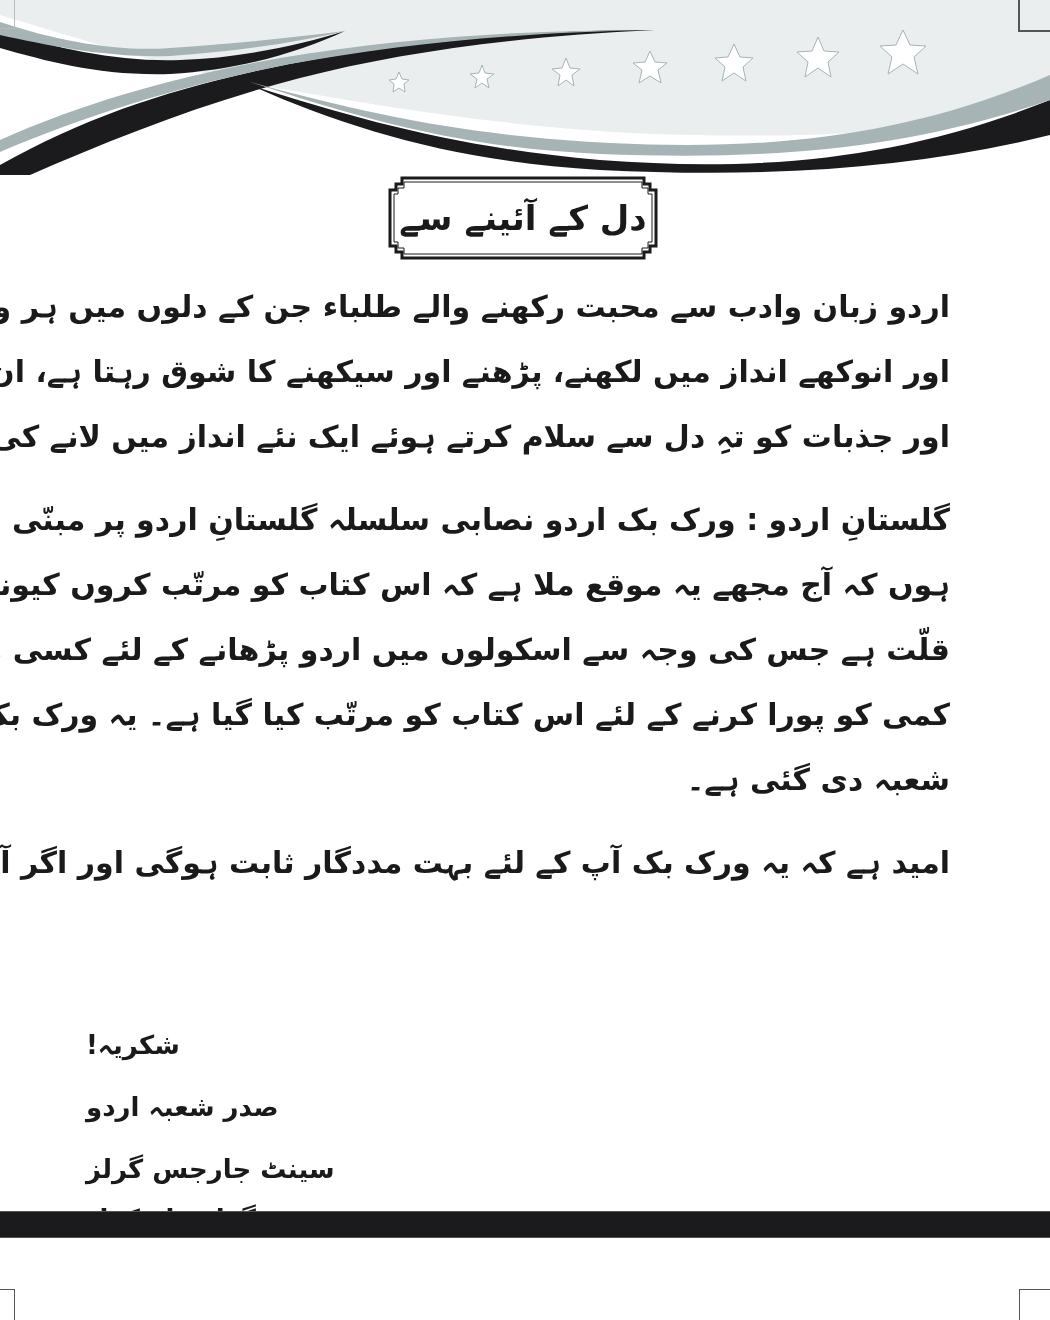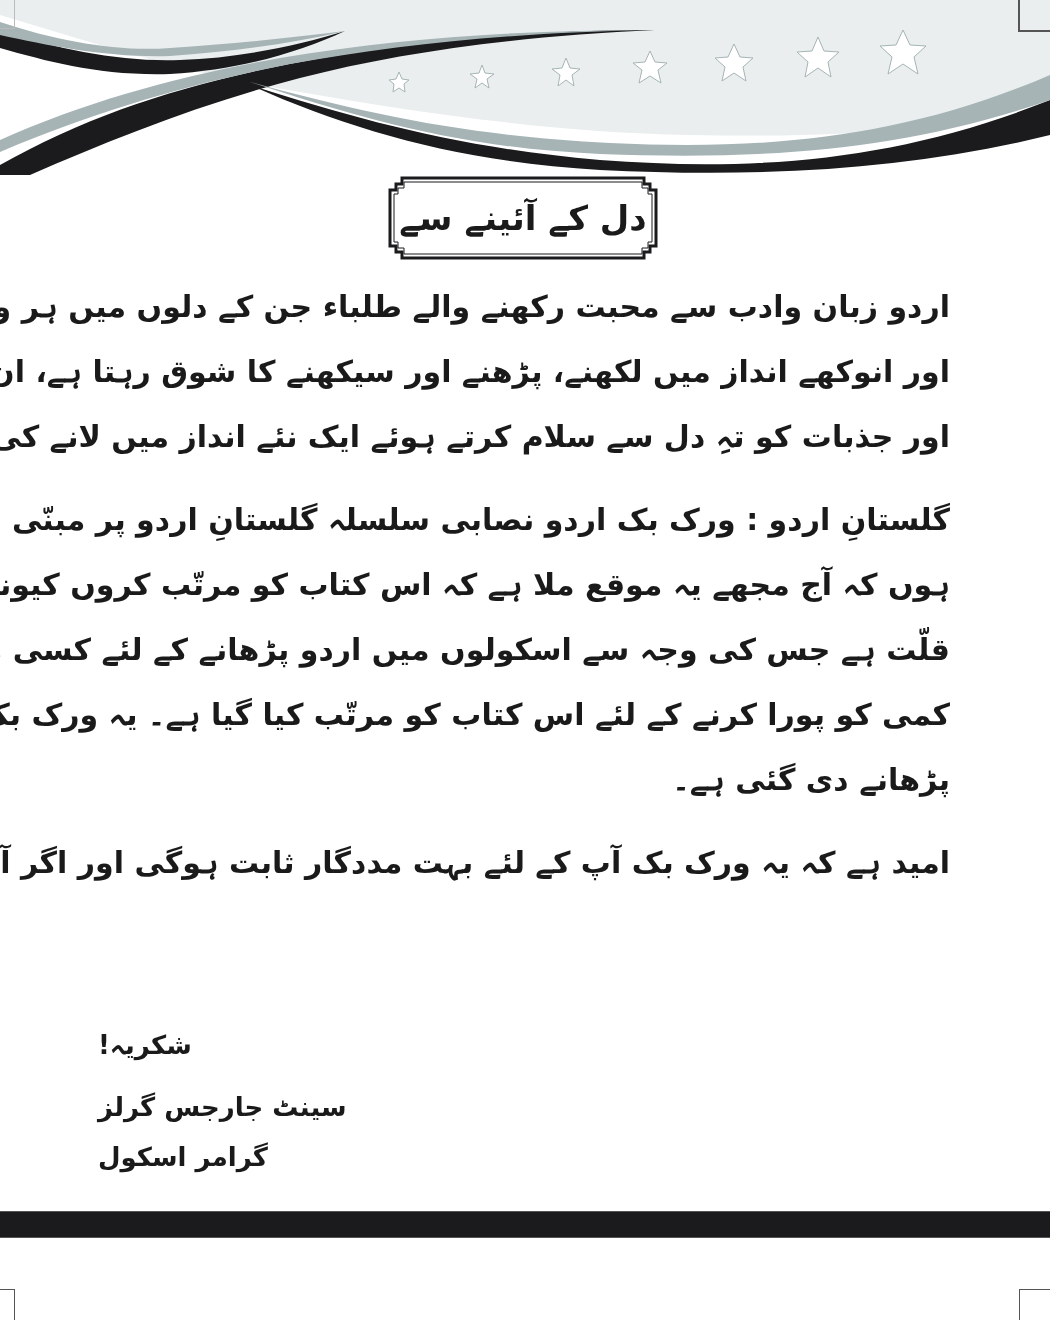--- a/index.html
+++ b/index.html
@@ -31,21 +31,21 @@
       direction: rtl; text-align: justify;
     }
     .para { margin: 0 0 18px 0; }
     .line {
       height: 65px; line-height: 50px; font-size: 30px; font-weight: bold;
       white-space: nowrap; text-align: justify; text-align-last: justify;
     }
     .line.short { text-align-last: right; }
 
     .signature {
-      position: absolute; left: 98px; top: 1020px; width: 300px;
+      position: absolute; left: 86px; top: 1020px; width: 300px;
       direction: rtl; text-align: left;
     }
     .sig-line {
       height: 62px; line-height: 50px; font-size: 26px; font-weight: bold;
       text-align: left; direction: rtl; unicode-bidi: plaintext;
     }
     .sig-line span { display: inline-block; direction: rtl; }
 
     .footer-bar {
       position: absolute; left: 0; top: 1211px; width: 1050px; height: 25px;
@@ -97,25 +97,26 @@
   <div class="para">
     <div class="line">اردو زبان وادب سے محبت رکھنے والے طلباء جن کے دلوں میں ہر وقت اردو زبان وادب کو نئی طرز</div>
     <div class="line">اور انوکھے انداز میں لکھنے، پڑھنے اور سیکھنے کا شوق رہتا ہے، ان ہی کے شوق کو مدّ نظر رکھ کر طلباء کے حوصلے</div>
     <div class="line short">اور جذبات کو تہِ دل سے سلام کرتے ہوئے ایک نئے انداز میں لانے کی پُر خلوص کوشش کی گئی ہے۔</div>
   </div>
   <div class="para">
     <div class="line">گلستانِ اردو : ورک بک اردو نصابی سلسلہ گلستانِ اردو پر مبنّی ہے۔ میں اللہ تعالیٰ کی بہت شکر گزار</div>
     <div class="line">ہوں کہ آج مجھے یہ موقع ملا ہے کہ اس کتاب کو مرتّب کروں کیونکہ ہمارے یہاں اردو نصابی کتابوں کی</div>
     <div class="line">قلّت ہے جس کی وجہ سے اسکولوں میں اردو پڑھانے کے لئے کسی مناسب کتاب کی ضرورت تھی۔ اس</div>
     <div class="line">کمی کو پورا کرنے کے لئے اس کتاب کو مرتّب کیا گیا ہے۔ یہ ورک بک نئے نصاب کو مدّ نظر رکھ کر</div>
-    <div class="line short">پڑھانے دی گئی ہے۔</div>
+    <div class="line short">شعبہ دی گئی ہے۔</div>
   </div>
   <div class="para">
     <div class="line">امید ہے کہ یہ ورک بک آپ کے لئے بہت مددگار ثابت ہوگی اور اگر آپ اس ناچیز کی محنت کو</div>
   </div>
 </div>
 
 <div class="signature">
   <div class="sig-line"><span>شکریہ!</span></div>
+  <div class="sig-line"><span>صدر شعبہ اردو</span></div>
   <div class="sig-line"><span>سینٹ جارجس گرلز گرامر اسکول</span></div>
 </div>
 
 <div class="footer-bar"></div>
 
 </body></html>

